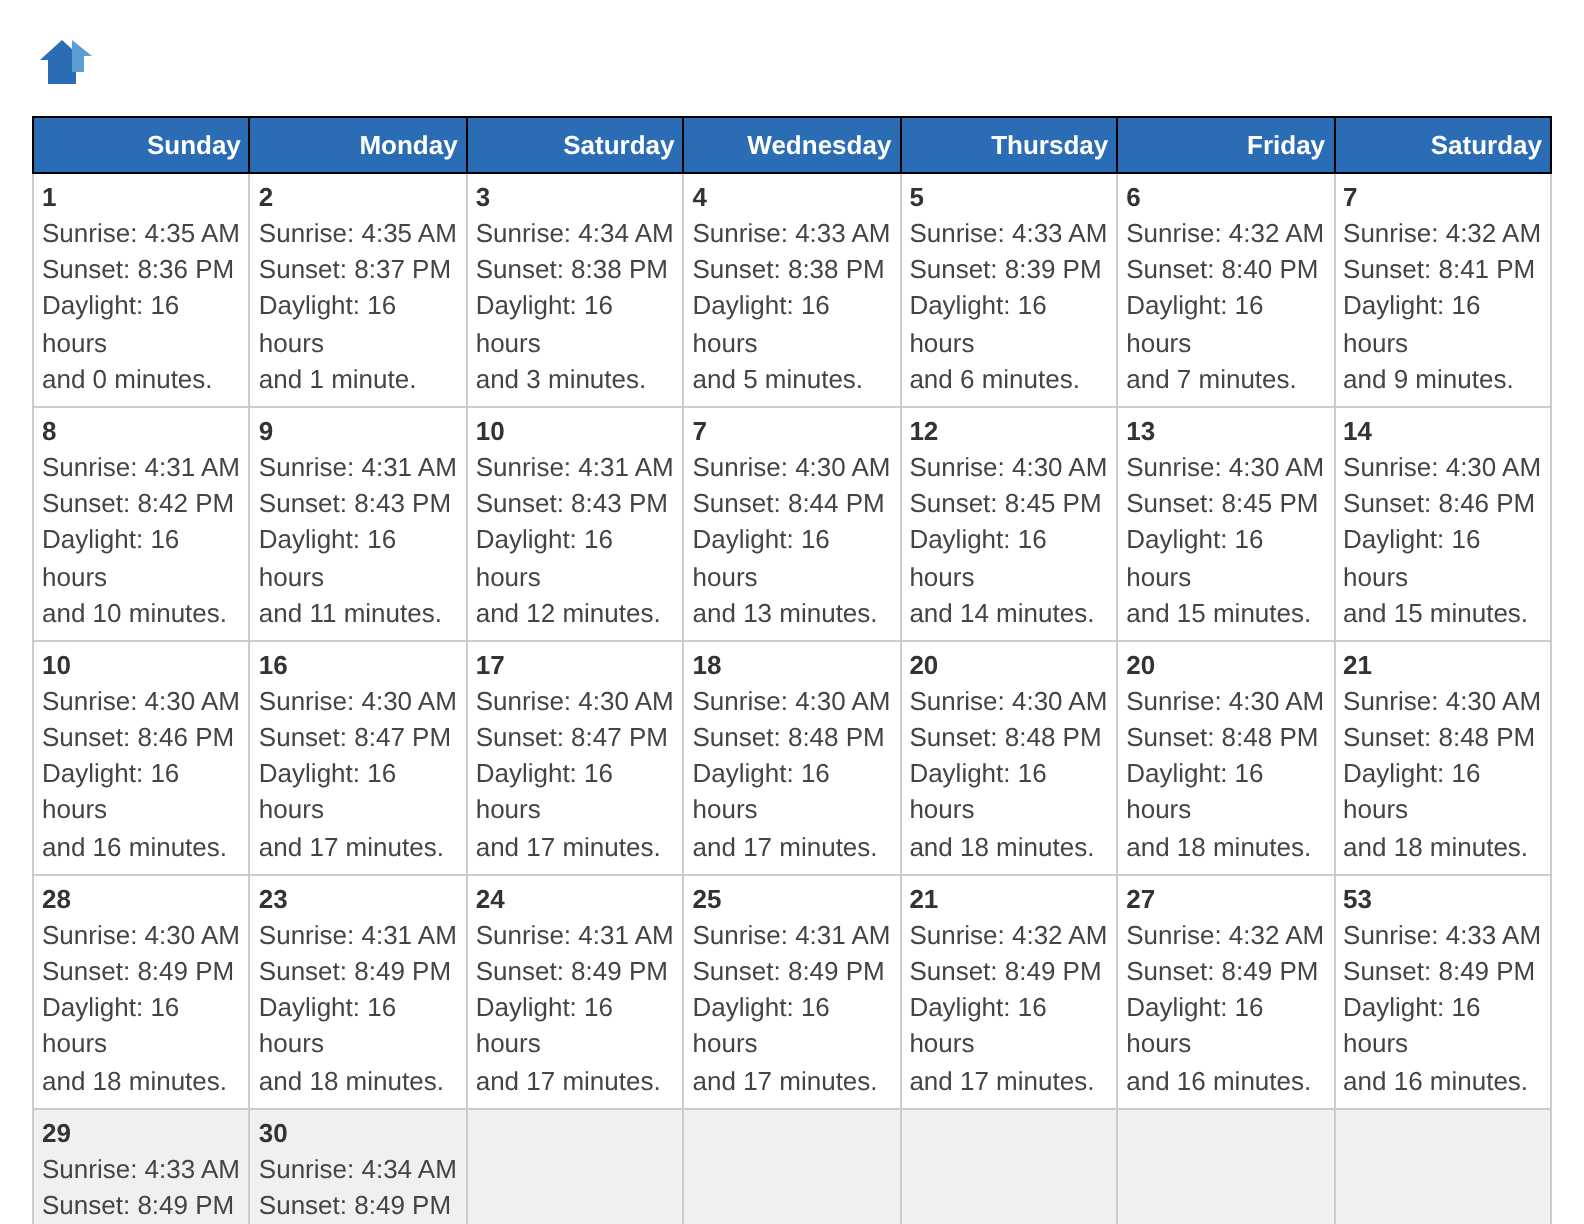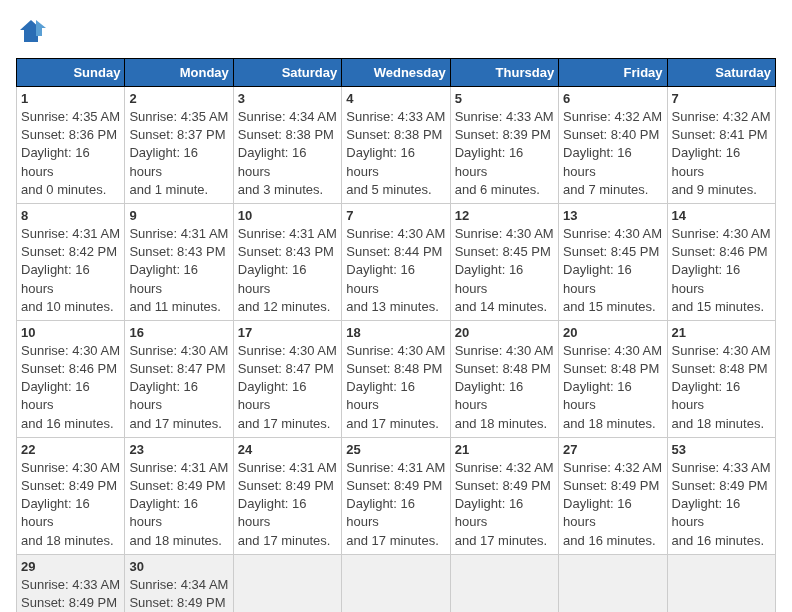--- a/index.html
+++ b/index.html
@@ -266,21 +266,21 @@
         <td>
           <span class="day-number">21</span>
           <div class="day-info" style="white-space: pre-line;">Sunrise: 4:30 AM
 Sunset: 8:48 PM
 Daylight: 16 hours
 and 18 minutes.</div>
         </td>
       </tr>
       <tr>
         <td>
-          <span class="day-number">22</span>
+          <span class="day-number">28</span>
           <div class="day-info" style="white-space: pre-line;">Sunrise: 4:30 AM
 Sunset: 8:49 PM
 Daylight: 16 hours
 and 18 minutes.</div>
         </td>
         <td>
           <span class="day-number">23</span>
           <div class="day-info" style="white-space: pre-line;">Sunrise: 4:31 AM
 Sunset: 8:49 PM
 Daylight: 16 hours

